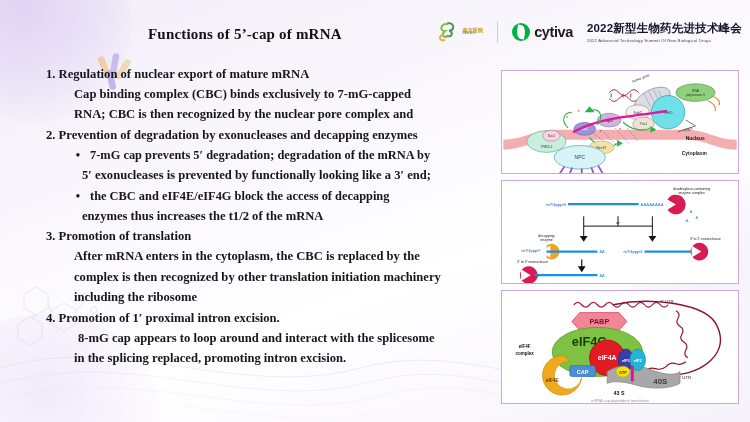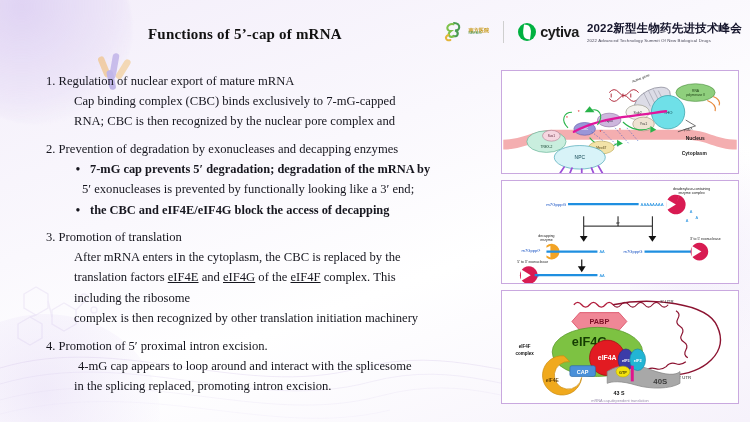--- a/index.html
+++ b/index.html
@@ -66,34 +66,34 @@
   .cy-circle {
     width:18px; height:18px; border-radius:50%;
     background:#00b140; position:relative; overflow:hidden;
   }
   .cy-circle::after{
     content:""; position:absolute; left:5px; top:2px; width:8px; height:14px;
     background:#fff; border-radius:0 60% 0 60%;
     transform: rotate(8deg);
   }
   .cy-word { font-family:"Liberation Sans",sans-serif; font-weight:700; font-size:14.5px; color:#1b1b1b; letter-spacing:-.4px; }
-  .summit { display:flex; flex-direction:column; justify-content:center; }
+  .summit { display:flex; flex-direction:column; justify-content:center; margin-left:6px; }
   .summit-cn { font-family:"Liberation Sans",sans-serif; font-weight:700; font-size:11.5px; color:#14142b; letter-spacing:.2px; white-space:nowrap; }
   .summit-en { font-family:"Liberation Sans",sans-serif; font-size:4.4px; color:#4a4a5a; letter-spacing:.1px; white-space:nowrap; margin-top:2px; }
 
   
   .content {
     position:absolute; left:46px; top:64px; width:452px; z-index:4;
     color:#16161e;
   }
   .num-line {
-    font-weight:400; font-size:12.6px; line-height:20px; white-space:nowrap;margin-top:7px;
+    font-weight:700; font-size:12.6px; line-height:20px; white-space:nowrap;
   }
   .sub-line {
-    font-weight:400; font-size:12.6px; line-height:20.4px;
+    font-weight:700; font-size:12.6px; line-height:20.4px;
     padding-left:28px;
   }
   .bullet-row {
     display:flex; gap:8px; padding-left:28px;
     font-weight:700; font-size:12.4px; line-height:20.4px;
   }
   .bullet-dot { width:8px; flex:0 0 8px; text-align:center; }
   .bullet-text { flex:1; }
   .ind2 { padding-left:36px; }
   u { text-decoration:underline; text-underline-offset:1px; }
@@ -190,33 +190,33 @@
     </div>
     <div class="bullet-row">
       <span class="bullet-dot">•</span>
       <span class="bullet-text">7-mG cap prevents 5′ degradation; degradation of the mRNA by</span>
     </div>
     <div class="sub-line ind2">5′ exonucleases is prevented by functionally looking like a 3′ end;</div>
     <div class="bullet-row">
       <span class="bullet-dot">•</span>
       <span class="bullet-text">the CBC and eIF4E/eIF4G block the access of decapping</span>
     </div>
+    <div class="sub-line ind2">enzymes thus increases the t1/2 of the mRNA</div>
 
     <div class="num-line">
       <span>3.</span>&nbsp;<span>Promotion of translation</span>
     </div>
     <div class="sub-line">After mRNA enters in the cytoplasm, the CBC is replaced by the</div>
-    <div class="sub-line" id="p3l2">translation factors <u>eIF4E</u> and <u>eIF4G</u> of the <u>eIF4F</u> complex. This</div>
+    <div class="sub-line">complex is then recognized by other translation initiation machinery</div>
     <div class="sub-line">including the ribosome</div>
-    <div class="sub-line">complex is then recognized by other translation initiation machinery</div>
 
     <div class="num-line">
-      <span>4.</span>&nbsp;<span>Promotion of 5′ proximal intron excision.</span>
-    </div>
-    <div class="sub-line" style="padding-left:32px">4-mG cap appears to loop around and interact with the splicesome</div>
+      <span>4.</span>&nbsp;<span>Promotion of 1′ proximal intron excision.</span>
+    </div>
+    <div class="sub-line" style="padding-left:32px">8-mG cap appears to loop around and interact with the splicesome</div>
     <div class="sub-line">in the splicing replaced, promoting intron excision.</div>
   </div>
 
   <div class="panel" id="panel1">
     <svg viewBox="0 0 238 104">
       <rect x="0" y="0" width="238" height="104" fill="#ffffff"></rect>
 
       <path d="M0 70 C 22 70, 30 60, 52 60 L 186 60 C 208 60, 216 70, 238 70 L 238 80 C 216 80, 208 70, 186 70 L 52 70 C 30 70, 22 80, 0 80 Z" fill="#f4aeb0"></path>
 
       <g stroke="#b02a3c" stroke-width="1" fill="none">

